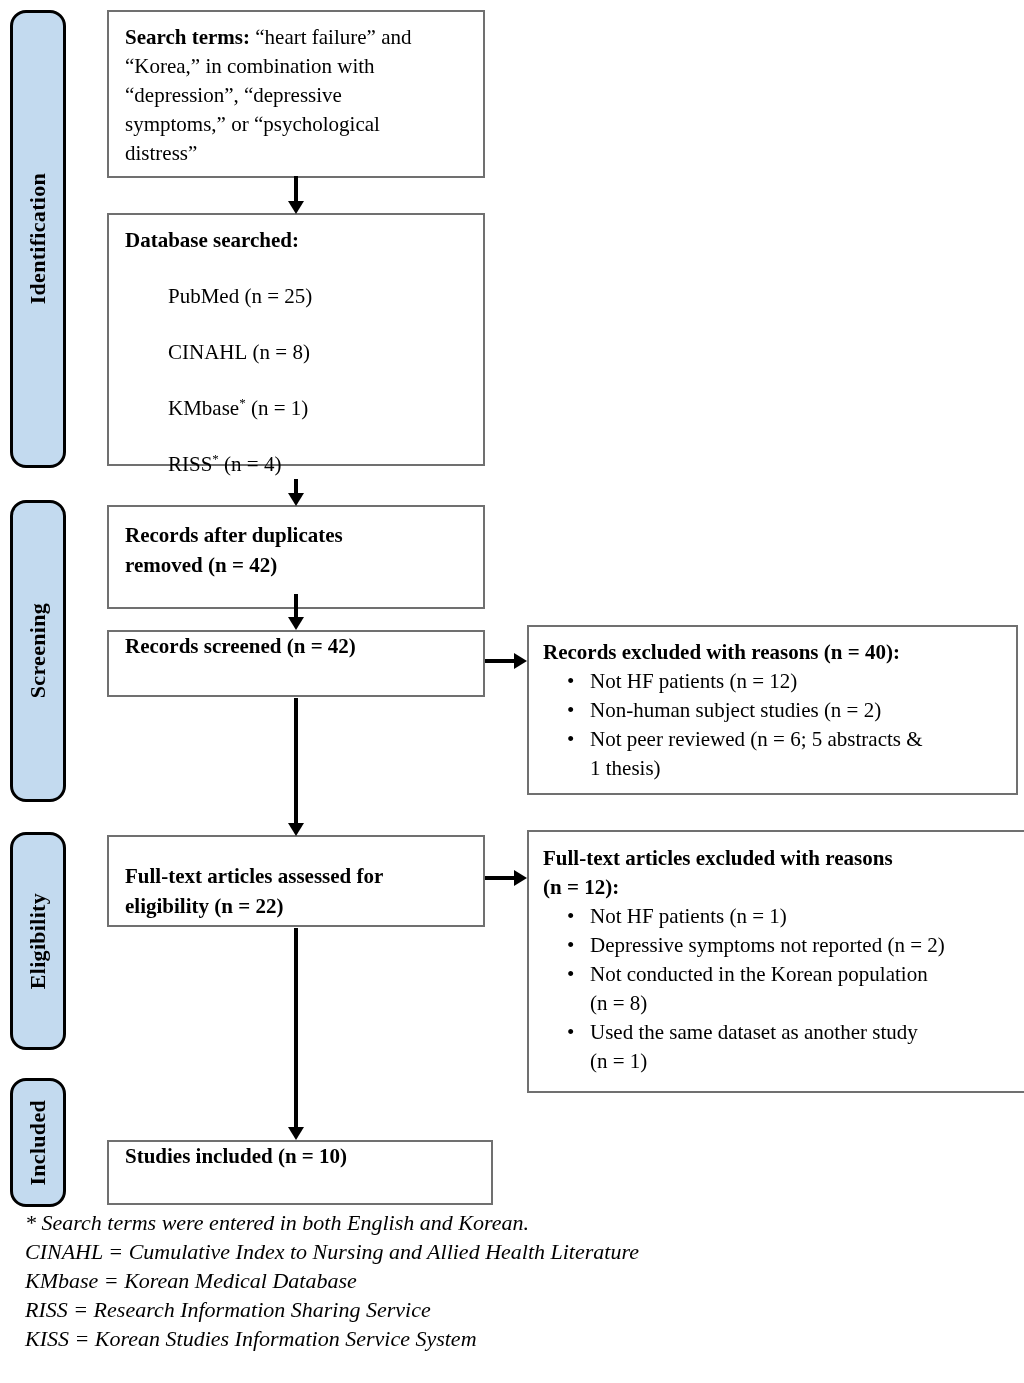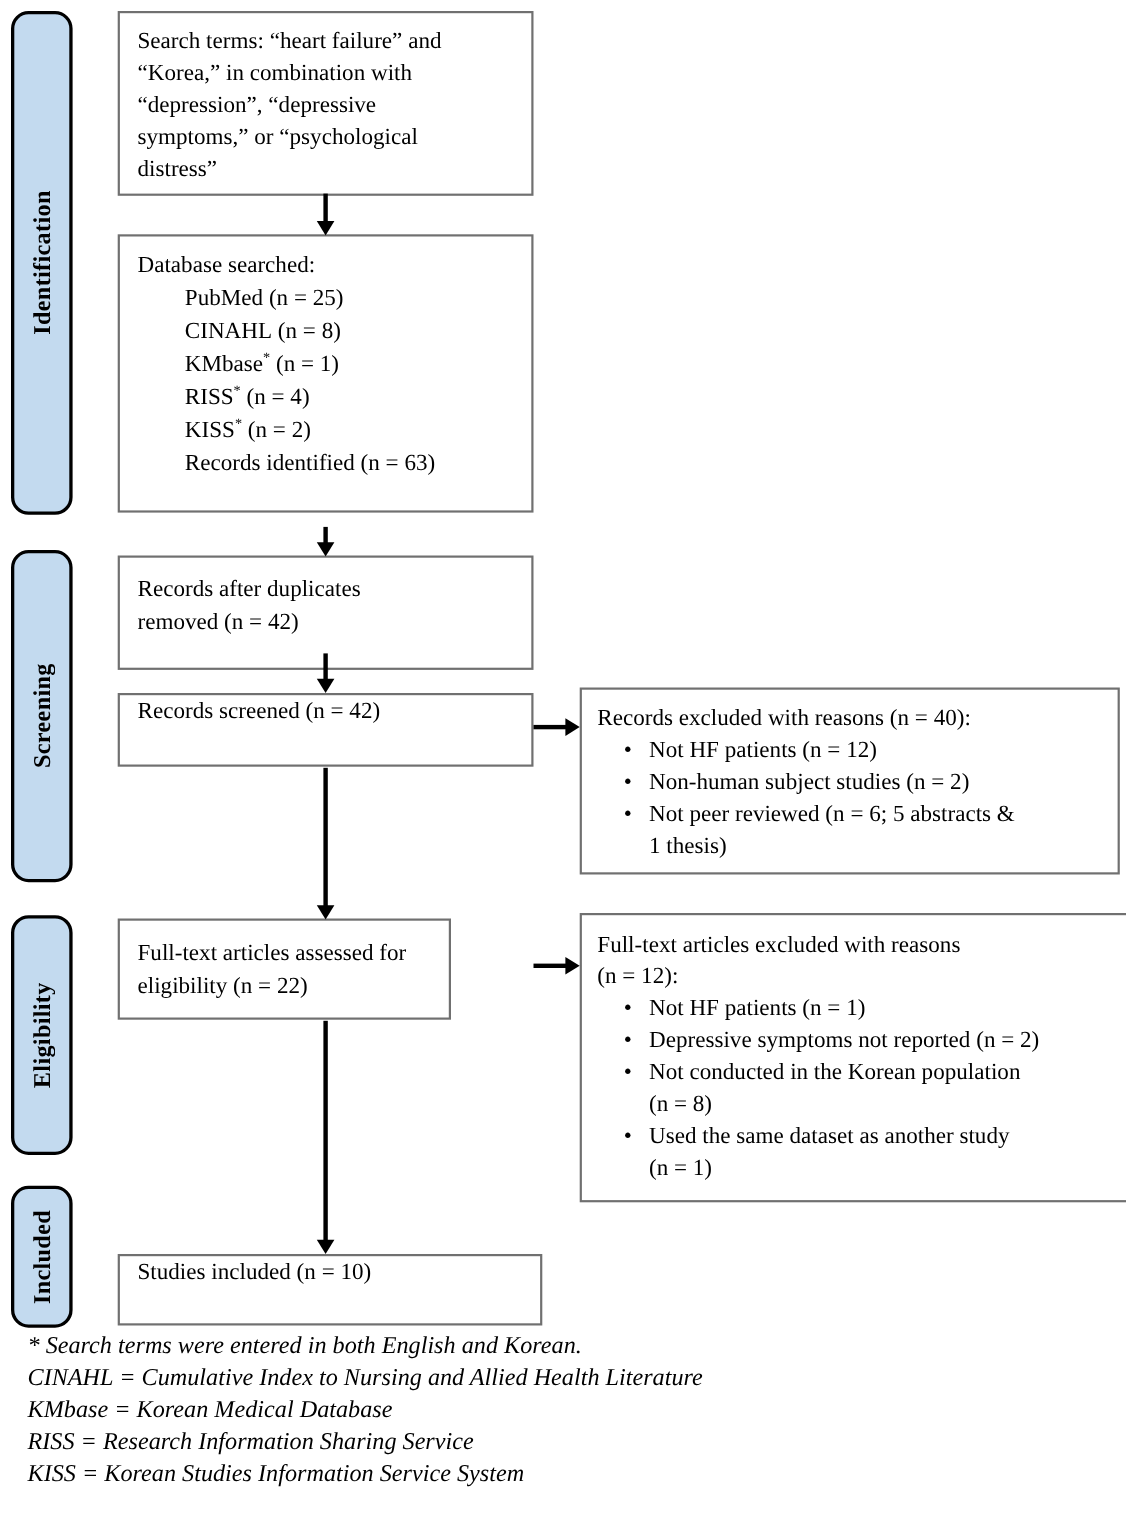--- a/index.html
+++ b/index.html
@@ -21,23 +21,23 @@
     font-weight:bold; font-size:22px; letter-spacing:0.3px;
     white-space:nowrap;
   }
   
   .box {
     position:absolute; background:#fff;
     border:2px solid #707070; box-sizing:border-box;
     font-size:21px; line-height:29px;
   }
   .pre { white-space:pre-wrap; }
-  .bold { font-weight:normal; }
+  .bold { font-weight:bold; }
   .center-v { display:flex; align-items:flex-start; }
-  .db-item { padding-left:43px; }
+  .db-item { padding-left:43px;margin-top:26px; }
   .db-item sup { font-size:13px; line-height:0; }
   .brow { position:relative; padding-left:47px; }
   .brow .dot { position:absolute; left:24px; top:0; }
   
   .vline { position:absolute; left:294px; width:4px; background:#000; }
   .vhead {
     position:absolute; left:288px; width:0; height:0;
     border-left:8px solid transparent; border-right:8px solid transparent;
     border-top:13px solid #000;
   }
@@ -99,21 +99,21 @@
   </div>
 
   <div class="box" style="left:527px;top:625px;width:491px;height:170px;padding:11px 14px;">
     <div class="bold">Records excluded with reasons (n = 40):</div>
     <div class="brow"><span class="dot">•</span><span class="pre">Not HF patients (n = 12)</span></div>
     <div class="brow"><span class="dot">•</span><span class="pre">Non-human subject studies (n = 2)</span></div>
     <div class="brow"><span class="dot">•</span><span class="pre">Not peer reviewed (n = 6; 5 abstracts &amp;
 1 thesis)</span></div>
   </div>
 
-  <div class="box bold" style="left:107px;top:835px;width:303px;height:92px;padding:14px 16px;line-height:30px;">
+  <div class="box bold" style="left:107px;top:835px;width:378px;height:92px;padding:24px 16px;line-height:30px;">
     <span class="pre">Full-text articles assessed for
 eligibility (n = 22)</span>
   </div>
 
   <div class="box" style="left:527px;top:830px;width:537px;height:263px;padding:12px 14px;">
     <div class="bold pre">Full-text articles excluded with reasons
 (n = 12):</div>
     <div class="brow"><span class="dot">•</span><span class="pre">Not HF patients (n = 1)</span></div>
     <div class="brow"><span class="dot">•</span><span class="pre">Depressive symptoms not reported (n = 2)</span></div>
     <div class="brow"><span class="dot">•</span><span class="pre">Not conducted in the Korean population

